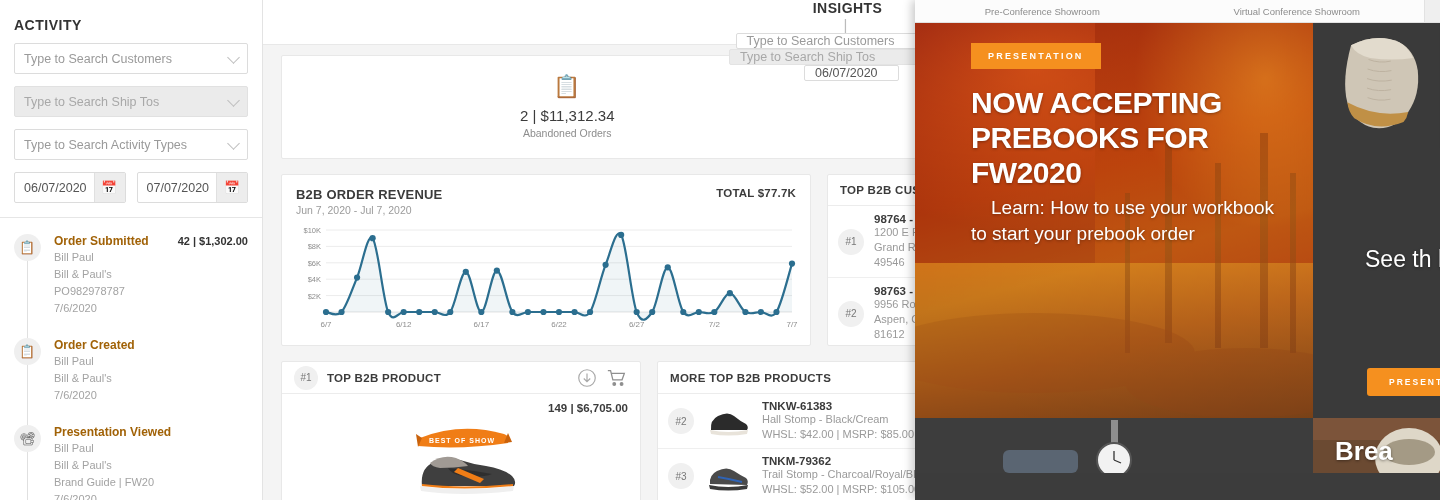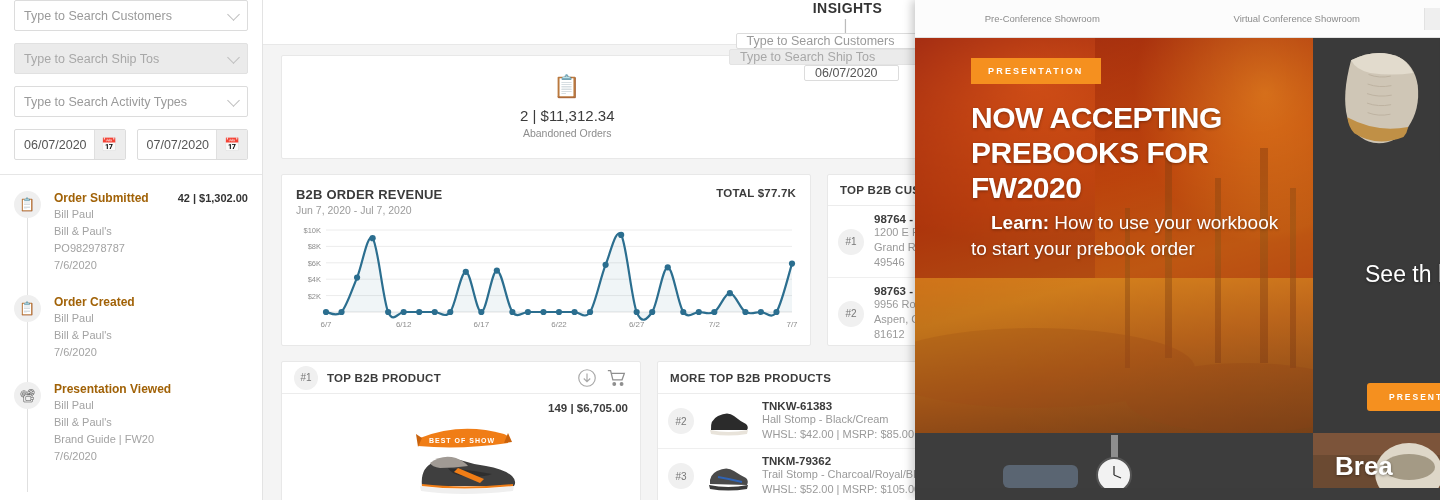--- a/index.html
+++ b/index.html
@@ -174,21 +174,21 @@
   }
   .ov-burger i { display: block; width: 13px; height: 2px; background: #e6e6e6; }
   .ov-logo {
     width: 40px; background: #fff; display: flex; align-items: center; justify-content: center;
   }
   .ov-titles { padding-left: 12px; display: flex; flex-direction: column; justify-content: center; }
   .ov-title { font-size: 10.5px; font-weight: bold; color: #fff; line-height: 12px; }
   .ov-subtitle { font-size: 9px; color: #c9c9c9; line-height: 12px; }
 
   .ov-tabs {
-    height: 38px; background: #fcfcfc; display: flex; align-items: center;
+    height: 23px; background: #fcfcfc; display: flex; align-items: center;
     border-bottom: 1px solid #e2e2e2;
   }
   .ov-tab {
     flex: 1; text-align: center; font-size: 9.5px; color: #8c8c8c;
   }
   .ov-tab-scroll { width: 16px; height: 22px; background: #efefef; border-left: 1px solid #e2e2e2; }
 
   .ov-content { position: relative; height: 450px; background: #3b3b3b; }
 
   .hero {
@@ -204,21 +204,21 @@
   .hero-h1 {
     position: absolute; left: 56px; top: 62px; right: 18px;
     font-size: 30px; font-weight: bold; color: #fff; line-height: 35px;
     letter-spacing: -.5px; text-shadow: 0 1px 3px rgba(0,0,0,.35);
   }
   .hero-sub {
     position: absolute; left: 56px; top: 172px; right: 30px;
     font-size: 19px; color: #fff; line-height: 26px; font-weight: 300;
     text-shadow: 0 1px 3px rgba(0,0,0,.35);
   }
-  .hero-sub b { font-weight: bold; padding-left: 20px; }
+  .hero-sub b { font-weight: normal; padding-left: 20px; }
 
   .side-card {
     position: absolute; left: 398px; top: 0; width: 127px; height: 395px;
     overflow: hidden; background: #3a3a3a;
   }
   .sc-photo { position: absolute; inset: 0; }
   .sc-text {
     position: absolute; left: 52px; top: 223px; width: 300px;
     font-size: 23px; color: #fff; line-height: 27px; font-weight: 300;
     text-shadow: 0 1px 3px rgba(0,0,0,.4);
@@ -237,20 +237,21 @@
     position: absolute; left: 22px; top: 18px; font-size: 26px; font-weight: bold;
     color: #fff; white-space: nowrap; text-shadow: 0 1px 3px rgba(0,0,0,.4);
   }
 </style>
 </head>
 <body>
 
 <div class="app">
 
   <div class="sidebar">
+    <div class="sidebar-title">ACTIVITY</div>
 
     <div class="filters">
       <div class="select-field">
         <span>Type to Search Customers</span>
         <span class="caret"></span>
       </div>
       <div class="select-field disabled">
         <span>Type to Search Ship Tos</span>
         <span class="caret"></span>
       </div>

